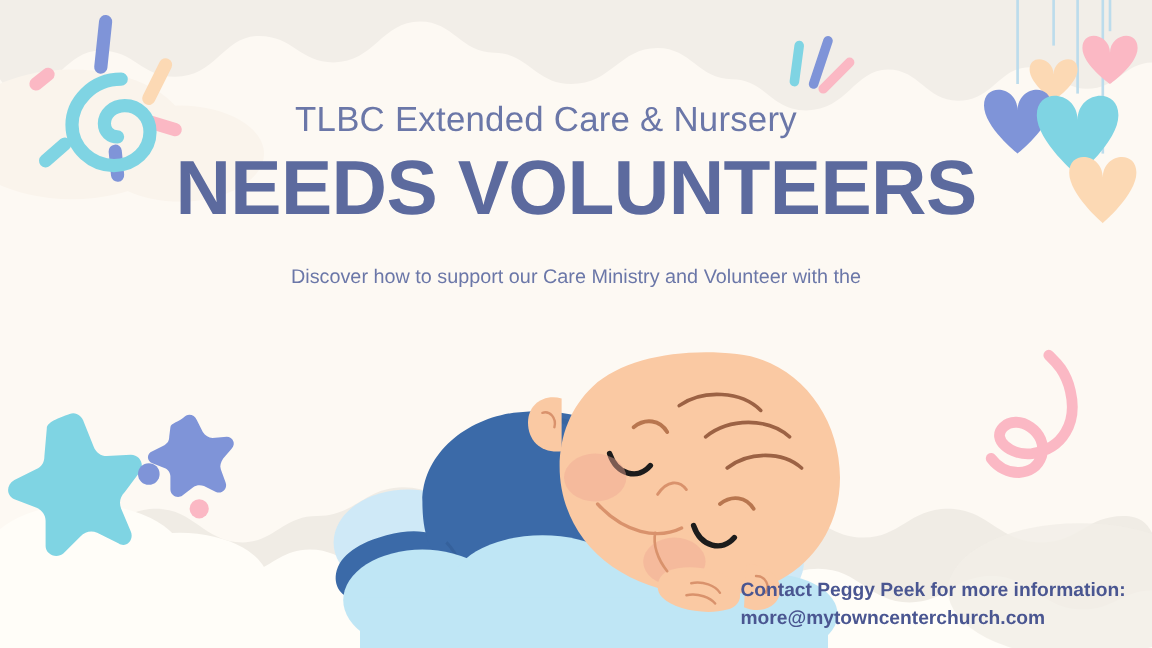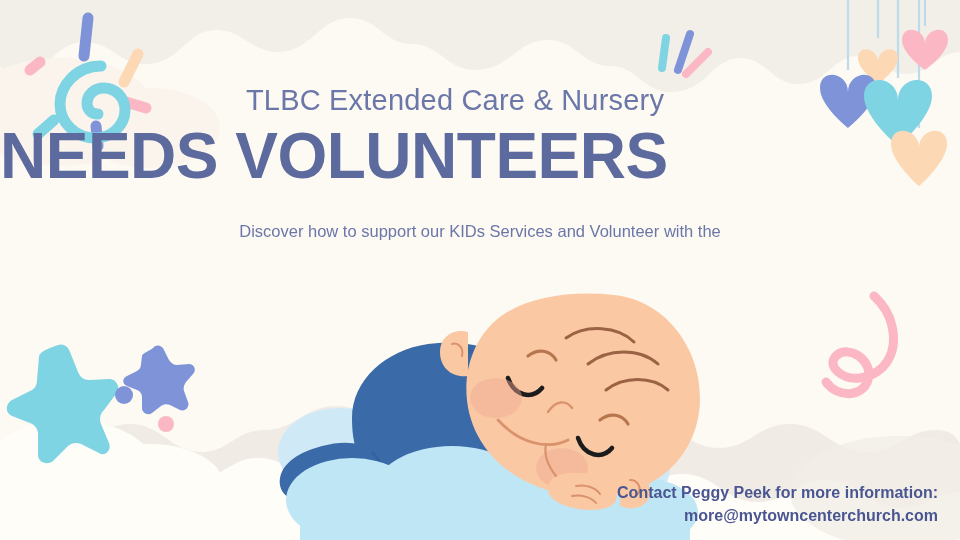--- a/index.html
+++ b/index.html
@@ -40,21 +40,21 @@
     font-weight: 300;
     letter-spacing: 0.2px;
     color: #6b77a8;
     white-space: nowrap;
   }
   #headline {
     position: absolute;
     top: 119px;
     left: 0;
     width: 960px;
-    text-align: left;
+    text-align: center;
     font-size: 64px;
     font-weight: bold;
     letter-spacing: -0.5px;
     color: #5c6a9e;
     white-space: nowrap;
   }
   #body-copy {
     position: absolute;
     top: 216px;
     left: 0;
@@ -62,21 +62,20 @@
     text-align: center;
     font-size: 16.5px;
     font-weight: 400;
     line-height: 31px;
     color: #6b77a8;
   }
   #contact {
     position: absolute;
     top: 481px;
     right: 22px;
-    text-align: right;
     font-size: 16px;
     font-weight: bold;
     line-height: 23px;
     color: #4a5691;
   }
 </style>
 </head>
 <body>
 
 <div id="poster">
@@ -329,21 +328,21 @@
         </g>
         <path d="M556,476 C548,466 544,454 546,444" fill="none" stroke="#d9926c" stroke-width="2.2" stroke-linecap="round"></path>
       </g>
     </g>
   </svg>
 
   <div class="text-layer">
     <div id="eyebrow">TLBC Extended Care &amp; Nursery</div>
     <div id="headline">NEEDS VOLUNTEERS</div>
     <div id="body-copy">
-      <div>Discover how to support our KIDs Services and Volunteer with the</div>
+      <div>Discover how to support our Care Ministry and Volunteer with the</div>
     </div>
     <div id="contact">
       <div>Contact Peggy Peek for more information:</div>
       <div>more@mytowncenterchurch.com</div>
     </div>
   </div>
 
 </div>
 
 </body></html>

